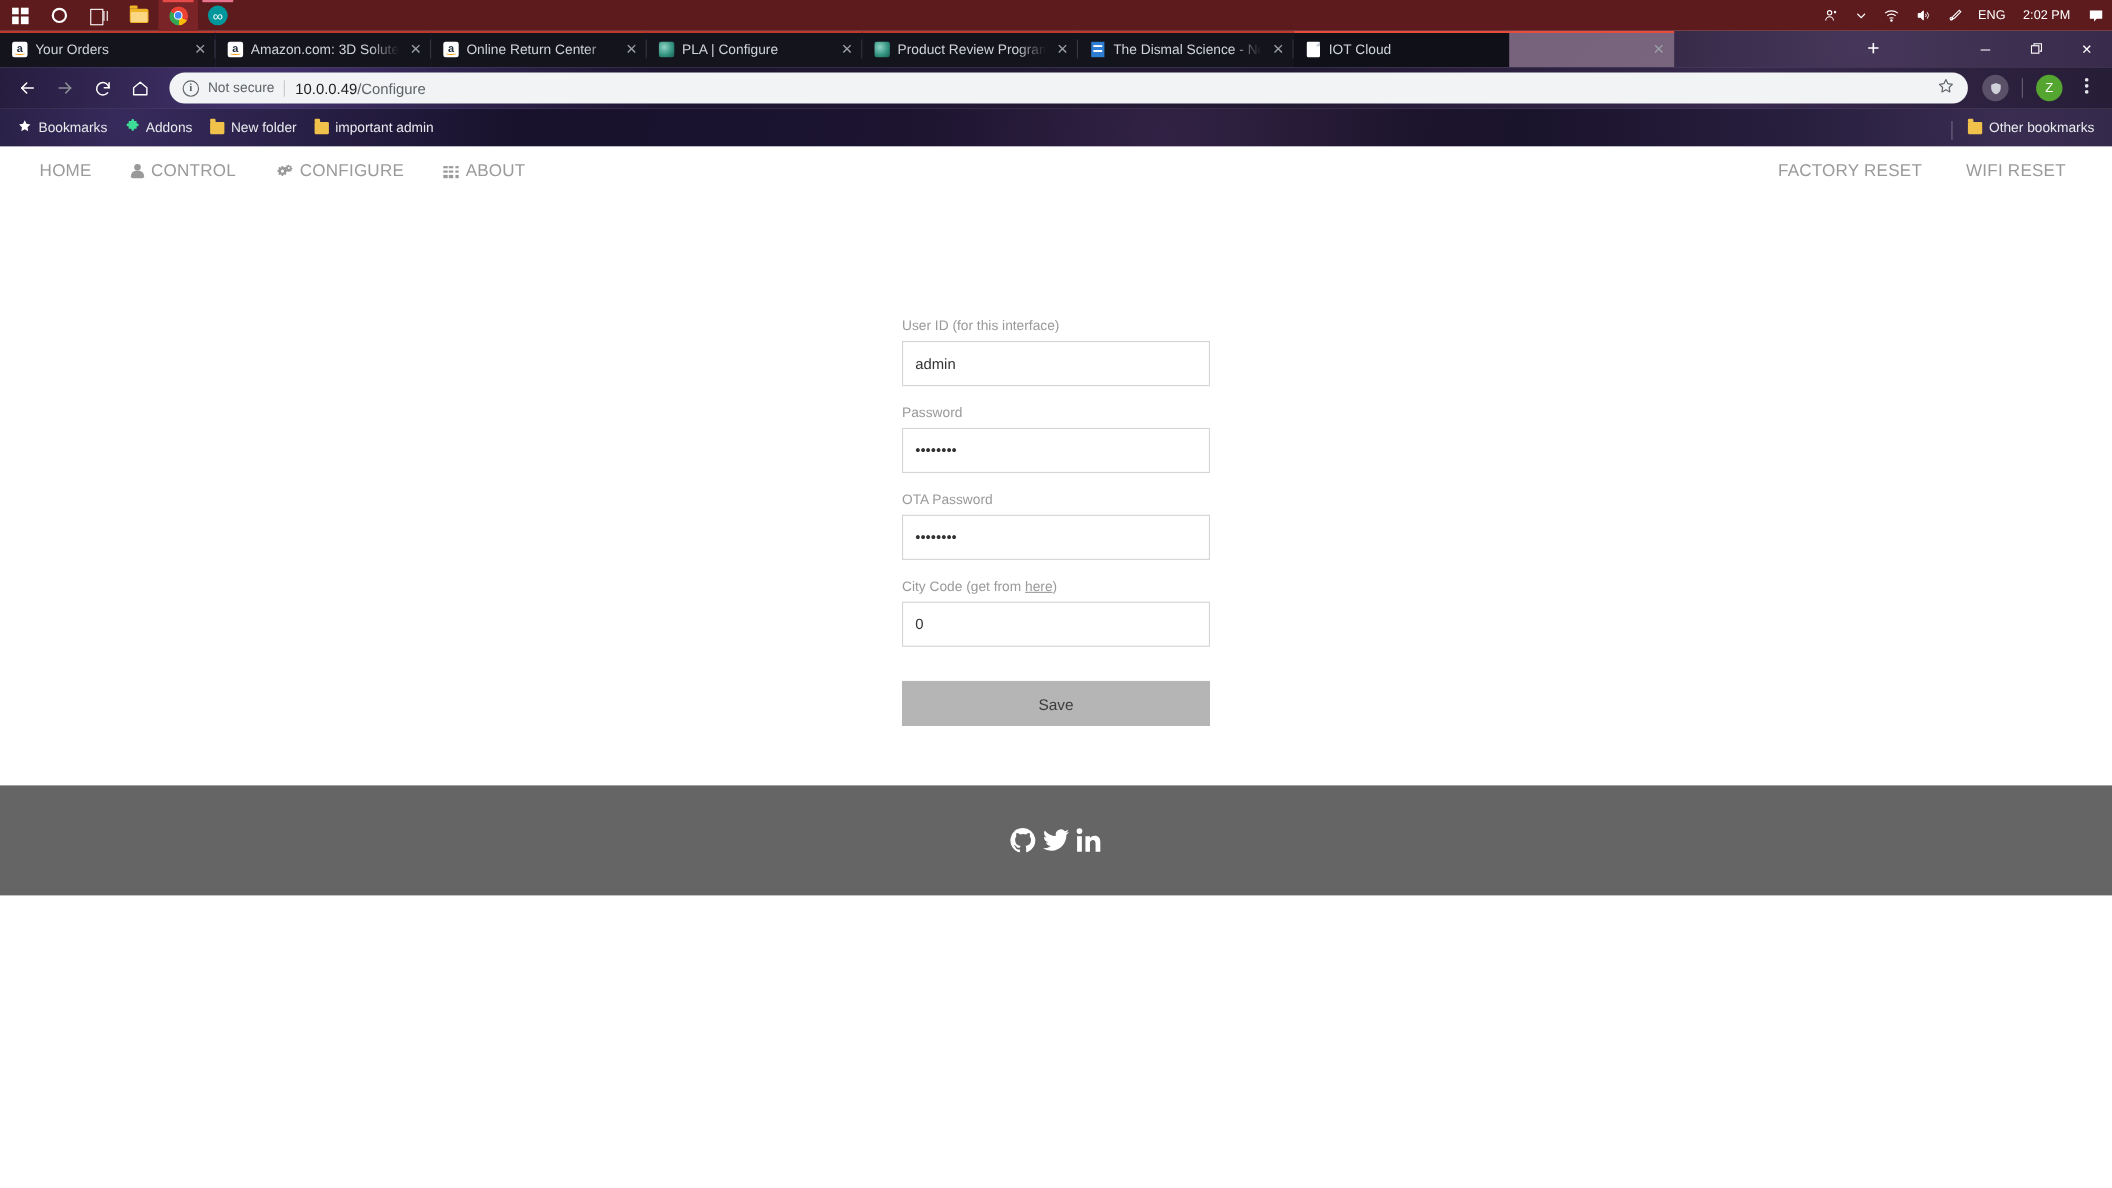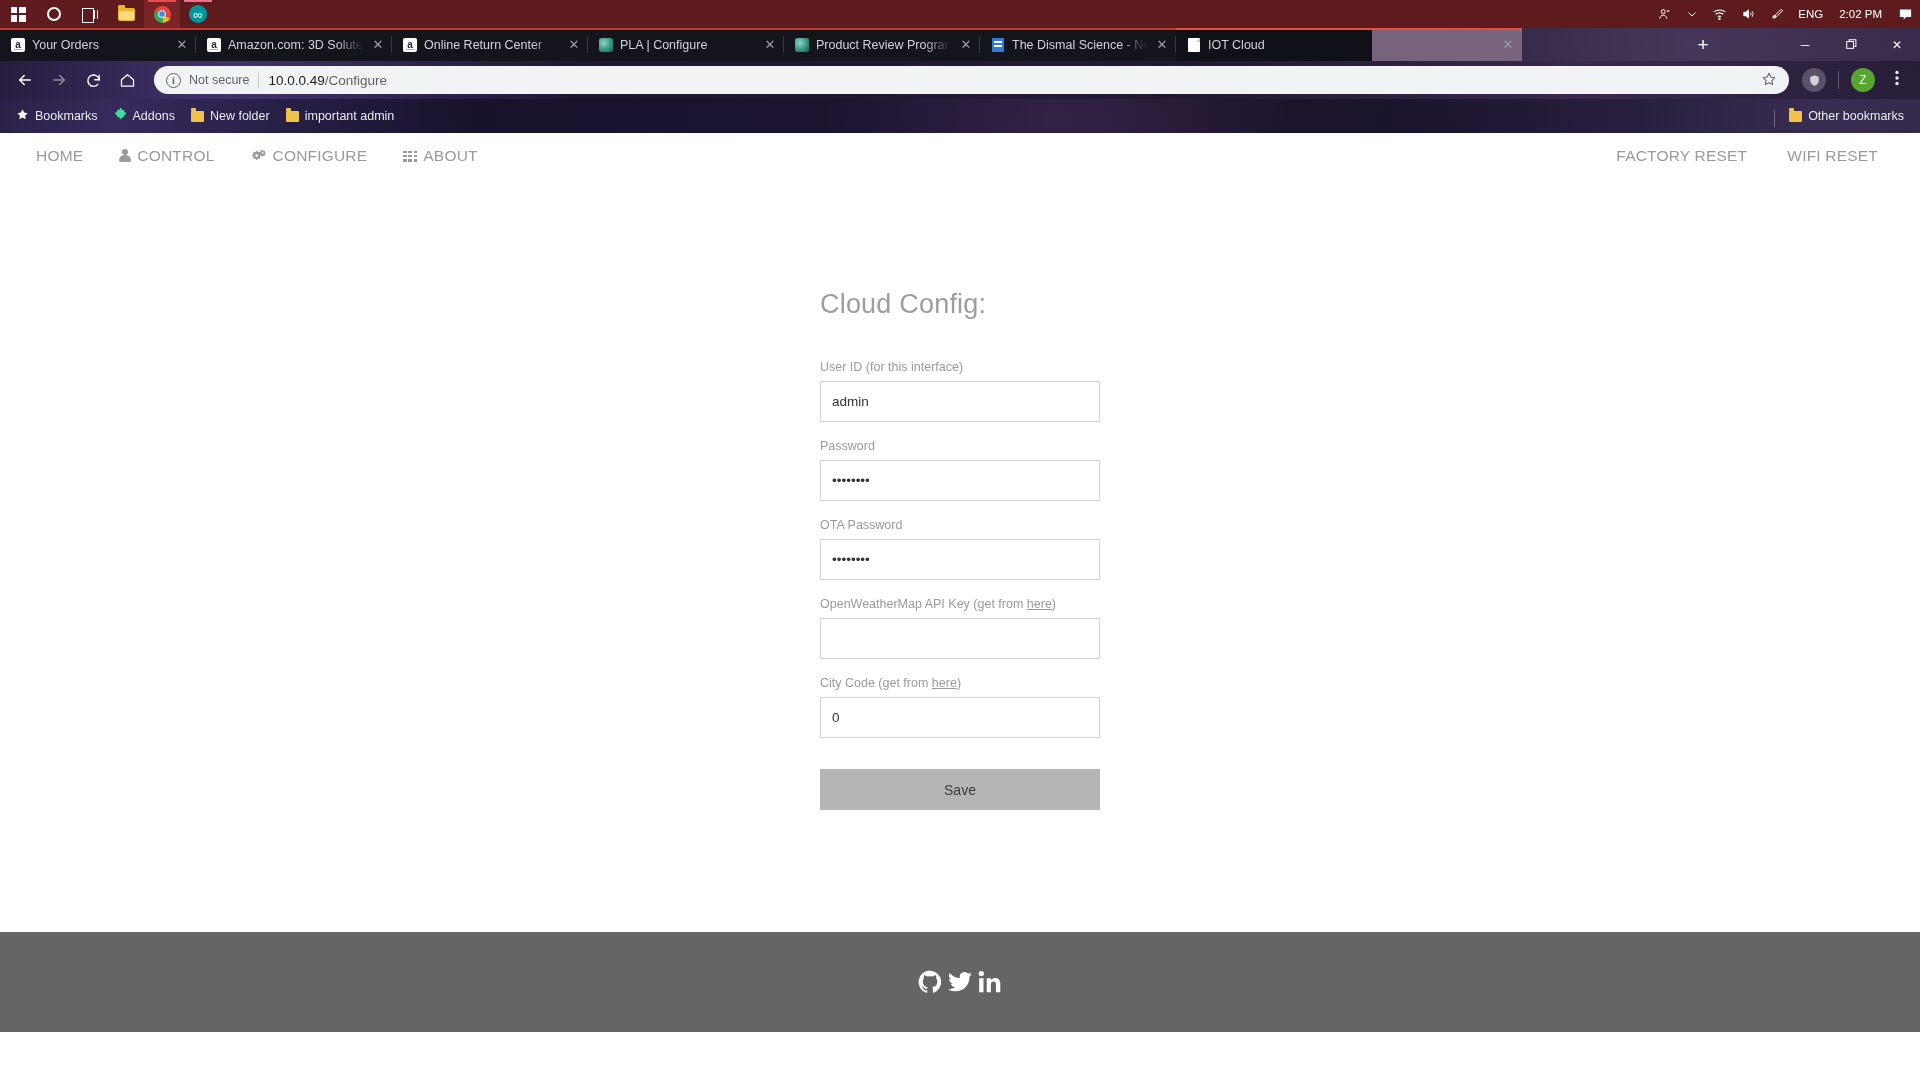--- a/index.html
+++ b/index.html
@@ -151,21 +151,21 @@
      font-size:12.5px; border-radius:3px; position:relative; z-index:2; white-space:nowrap; }
   .bm-star { color:#fff; font-size:13px; }
   .bm-puzzle { color:#3ddc97; font-size:13px; }
   .bm-folder { width:13px; height:11px; background:#f0c14b; border-radius:1px; position:relative; flex:none; }
   .bm-folder::before { content:""; position:absolute; top:-2.5px; left:0; width:5px; height:2.5px;
      background:#f0c14b; border-radius:1px 1px 0 0; }
   .bm-right { margin-left:auto; display:flex; align-items:flex-end; z-index:2; }
   .bm-vdiv { width:1px; height:17px; background:rgba(255,255,255,.30); margin-right:6px; }
 
   
-  .page { position:absolute; top:133px; left:0; width:1920px; height:899px; background:#fff;border-radius:14px; }
+  .page { position:absolute; top:133px; left:0; width:1920px; height:681px; background:#fff;border-radius:14px; }
   .navbar { height:46px; display:flex; align-items:center; padding:0 0 0 18px; }
   .nav-left { display:flex; align-items:center; gap:0; }
   .nav-link { display:flex; align-items:center; gap:6px; color:#9a9a9a; font-size:15.5px;
      padding:0 18px; letter-spacing:.2px; text-decoration:none; }
   .nav-right { margin-left:auto; display:flex; align-items:center; padding-right:22px; }
   .nav-right .nav-link { padding:0 20px; }
   .ico-person { width:12px; height:14px; position:relative; flex:none; }
   .ico-person::before { content:""; position:absolute; top:0; left:3px; width:6px; height:6px;
      border-radius:50%; background:#9a9a9a; }
   .ico-person::after { content:""; position:absolute; bottom:1px; left:0; width:12px; height:7px;
@@ -491,41 +491,36 @@
       </a>
       <a class="nav-link" href="#">
         <span>WIFI RESET</span>
       </a>
     </div>
   </div>
 
   <div class="content">
     <div class="form-wrap">
 
-      <h1 class="form-title">Cloud Config:</h1>
 
       <div class="field">
         <label class="field-label"><span>User ID (for this interface)</span></label>
         <input class="field-input" type="text" value="admin" style="">
       </div>
 
       <div class="field">
         <label class="field-label"><span>Password</span></label>
         <input class="field-input" type="text" value="••••••••" style="">
       </div>
 
       <div class="field">
         <label class="field-label"><span>OTA Password</span></label>
         <input class="field-input" type="text" value="••••••••" style="">
       </div>
 
-      <div class="field">
-        <label class="field-label"><span>OpenWeatherMap API Key (get from </span><a href="#">here</a><span>)</span></label>
-        <input class="field-input" type="text" value="" style="">
-      </div>
 
       <div class="field">
         <label class="field-label"><span>City Code (get from </span><a href="#">here</a><span>)</span></label>
         <input class="field-input" type="text" value="0" style="">
       </div>
 
       <button class="save-btn">Save</button>
     </div>
   </div>
 

